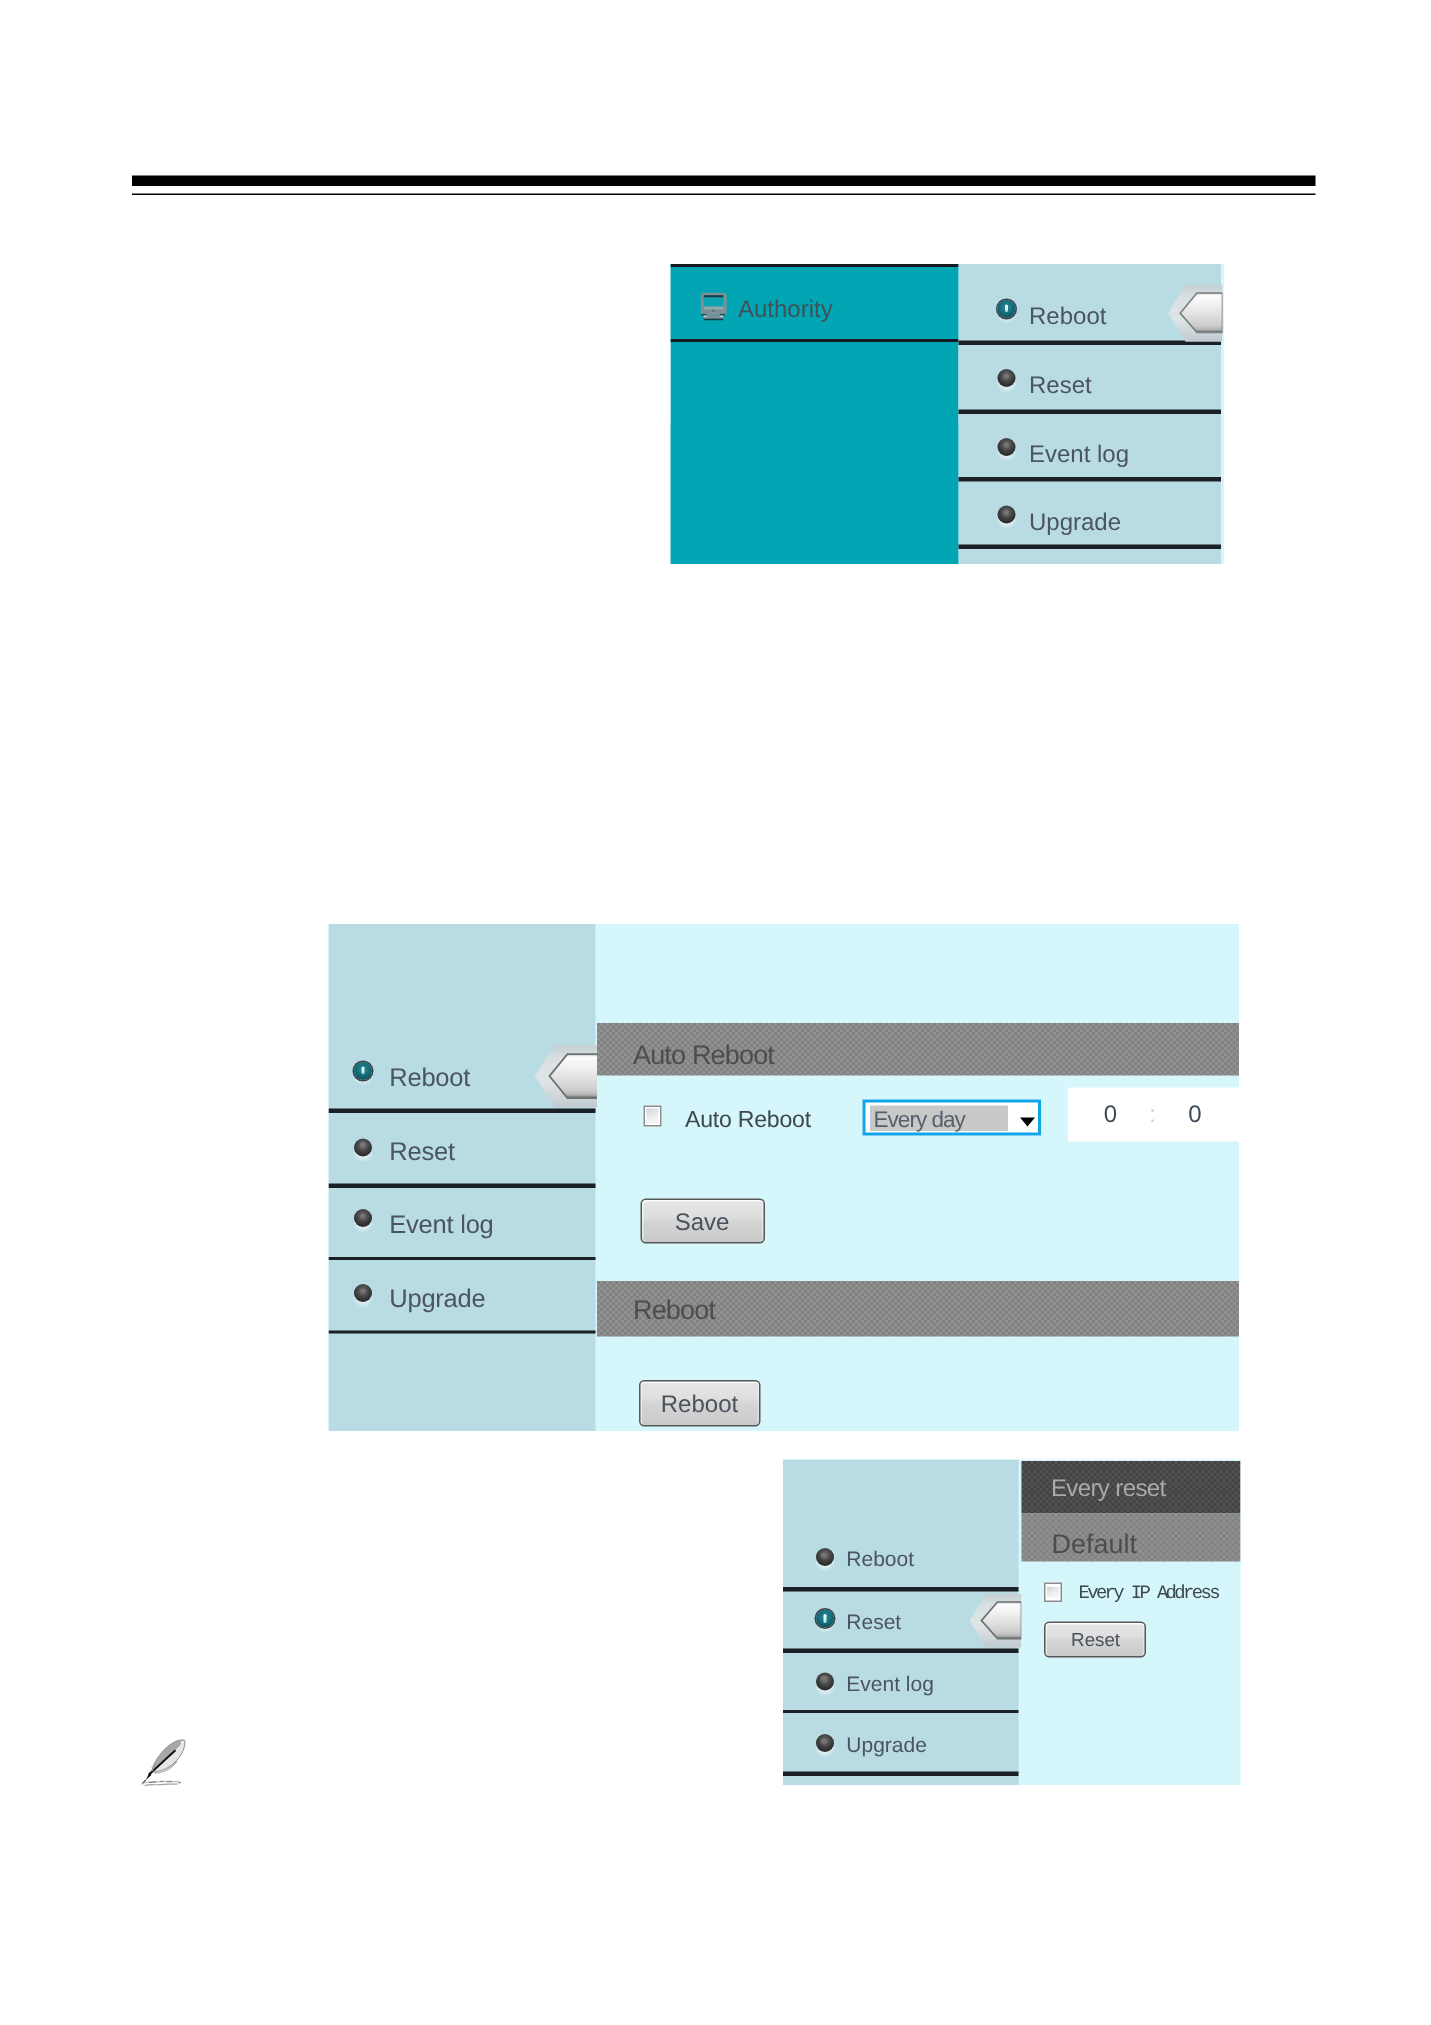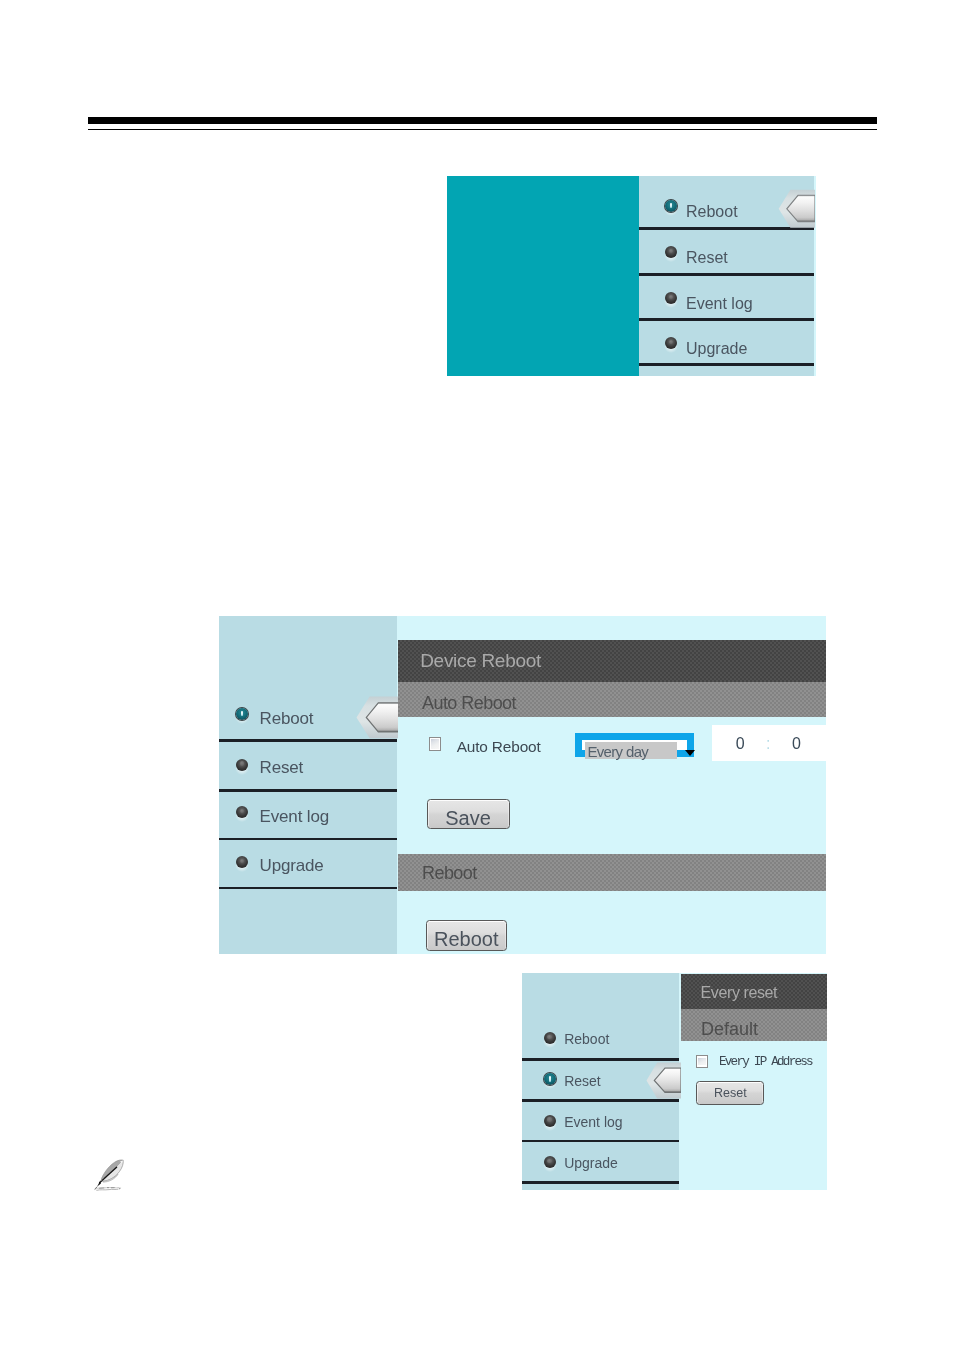--- a/index.html
+++ b/index.html
@@ -44,23 +44,23 @@
   .cbox{position:absolute;width:13px;height:13px;box-sizing:border-box;border:1.5px solid #8c8c8c;
         background:#ffffff;}
   .cbox::after{content:"";position:absolute;left:1.4px;top:1.4px;right:1.4px;bottom:1.4px;
         background:linear-gradient(152deg,#c8cedb 0%,#dfe3e8 28%,#eef0f1 58%,#f7f7f6 100%);}
   .ftext{position:absolute;color:#3d4852;font-size:16px;white-space:nowrap;}
 
   .btn{position:absolute;box-sizing:border-box;border:1.6px solid #585858;border-radius:3.5px;
        background:linear-gradient(180deg,#e6e6e6 0%,#dedede 40%,#d4d4d4 52%,#cfcfcf 78%,#c8c8c8 100%);
        box-shadow:inset 0 1px 0 0 rgba(255,255,255,.9), inset 1px 0 0 0 rgba(255,255,255,.55),
                   inset -1px 0 0 0 rgba(255,255,255,.35);}
-  .btn span{position:absolute;left:0;right:0;text-align:center;color:#4a525c;font-size:20px;}
-
-  .selwrap{position:absolute;box-sizing:border-box;background:#fff;border:7px solid #0ea5e9;}
+  .btn span{position:absolute;left:0;right:0;text-align:center;color:#4a525c;font-size:16px;}
+
+  .selwrap{position:absolute;box-sizing:border-box;background:#fff;border:2px solid #0ea5e9;}
   .selhi{position:absolute;background:#c8c8c8;}
   .selwrap .stext{position:absolute;color:#55616c;font-size:16px;white-space:nowrap;}
   .arrow-dn{position:absolute;width:0;height:0;border-left:6px solid transparent;border-right:6px solid transparent;border-top:7px solid #000;}
 
   .timefield{position:absolute;background:#fff;}
   .timefield span{position:absolute;color:#3a4a58;font-size:16px;}
 
   .quill{position:absolute;}
 </style>
 </head>
@@ -116,20 +116,47 @@
       <path d="M0.7 30.6 C3.6 28.0 8.6 29.4 12.6 28.7 C17.0 28.0 21.6 29.4 25.6 28.6" stroke="#bdbdbd" stroke-width="0.85" fill="none"></path>
       <path d="M2.4 31.4 C6.2 30.2 10.8 31.3 15.0 30.6 C18.6 30.0 21.6 30.9 24.4 30.2" stroke="#a4a4a4" stroke-width="0.8" fill="none"></path>
       <path d="M5.2 29.3 L10.2 28.9 M13.0 28.6 L15.0 28.7 M17.0 28.8 L20.6 28.6" stroke="#7f7f7f" stroke-width="0.75" fill="none"></path>
       <path d="M24.8 29.4 L27.2 28.6 L25.6 30.4 Z" fill="#8a8a8a"></path>
     </svg>
   </div>
 
   <div class="shot" id="shot1" style="left:447px;top:176px;width:369px;height:200px;overflow:hidden;background:#d5f6fb;">
 
     <div style="position:absolute;left:0;top:0;width:192px;height:200px;background:#02a5b3;">
+      <div class="navrow" style="top:0;height:52px;background:#02a5b3;border-top:2px solid #171b21;border-bottom:2px solid #171b21;">
+        <span style="position:absolute;left:19.8px;top:16.5px;width:18px;height:19px;">
+          <svg width="18" height="19" viewBox="0 0 18 19">
+
+            <rect x="0.2" y="0" width="17.2" height="15.4" rx="2.2" fill="#7d9096"></rect>
+
+            <rect x="2.1" y="1.8" width="13.2" height="1.6" fill="#0d4048"></rect>
+
+            <rect x="2.1" y="3.4" width="13.2" height="6.0" fill="#0ba4b4"></rect>
+
+            <rect x="2.1" y="9.4" width="13.2" height="1.9" fill="#93a8ae"></rect>
+
+            <rect x="7.3" y="11.7" width="2.3" height="1.2" fill="#5f747b"></rect>
+            <rect x="7.5" y="13.3" width="1.9" height="0.9" fill="#8fa3a9" opacity="0.6"></rect>
+
+            <rect x="0.7" y="14.3" width="3.3" height="1.1" fill="#0c4d57"></rect>
+            <rect x="13.0" y="14.3" width="3.4" height="1.1" fill="#0c4d57"></rect>
+
+            <rect x="2.1" y="15.4" width="13.1" height="3.0" fill="#7d9096"></rect>
+            <rect x="2.1" y="17.4" width="13.1" height="1.1" fill="#114048"></rect>
+
+            <rect x="2.1" y="15.3" width="2.2" height="1.2" fill="#c3d2d6" opacity="0.75"></rect>
+            <rect x="13.0" y="15.3" width="2.2" height="1.2" fill="#c3d2d6" opacity="0.75"></rect>
+          </svg>
+        </span>
+        <span class="navlabel" style="left:45px;top:20px;color:#3e5258;">Authority</span>
+      </div>
       <div style="position:absolute;left:0;top:106px;width:100%;height:94px;background:#02a5b3;"></div>
     </div>
 
     <div style="position:absolute;left:192px;top:0;width:175px;height:200px;background:#b9dce4;">
       <div class="navrow" style="top:0;height:54px;">
         <span class="radioWrap" style="left:24px;top:22px;">
             <span class="glow"></span>
             <span class="radio on"></span>
           </span>
         <span class="navlabel" style="left:47px;top:27px;">Reboot</span>
@@ -207,23 +234,20 @@
     </div>
 
     <div class="pointer" style="left:136.9px;top:79.6px;width:45px;height:43px;z-index:3;">
       <svg width="45" height="43" viewBox="0 0 45 43">
         <path d="M13.6 0.6 L45 0.6 L45 42.2 L13.6 42.2 L0.5 21.4 Z" fill="url(#hexg2)"></path>
         <path d="M22.3 6.8 L45 6.8 L45 36.0 L22.3 36.0 L10.3 21.4 Z" fill="url(#hexg1)" stroke="#6f7273" stroke-width="1.2"></path>
       </svg>
     </div>
 
     <div style="position:absolute;left:179px;top:23.7px;width:428px;height:314px;background:#d5f6fb;z-index:5;">
-      <div class="panel-title" style="left:0;top:0;width:428px;height:42px;">
-        <span style="left:22.2px;top:10.4px;font-size:19px;letter-spacing:-0.3px;">Device Reboot</span>
-      </div>
       <div class="panel-sub" style="left:0;top:42px;width:428px;height:35px;">
         <span style="left:24px;top:10.9px;font-size:18px;letter-spacing:-0.55px;">Auto Reboot</span>
       </div>
 
       <div style="position:absolute;left:0;top:77px;width:428px;height:56px;">
         <span class="cbox" style="left:30.5px;top:20px;width:12.6px;height:14.7px;"></span>
         <span class="ftext" style="left:58.7px;top:21.3px;font-size:15.4px;letter-spacing:-0.15px;">Auto Reboot</span>
         <span class="selwrap" style="left:177.2px;top:16.1px;width:118.8px;height:24.1px;">
           <span class="selhi" style="left:2.7px;top:2.1px;width:91.9px;height:17.3px;"></span>
           <span class="stext" style="left:5.2px;top:3.3px;font-size:15px;letter-spacing:-0.65px;">Every day</span>

